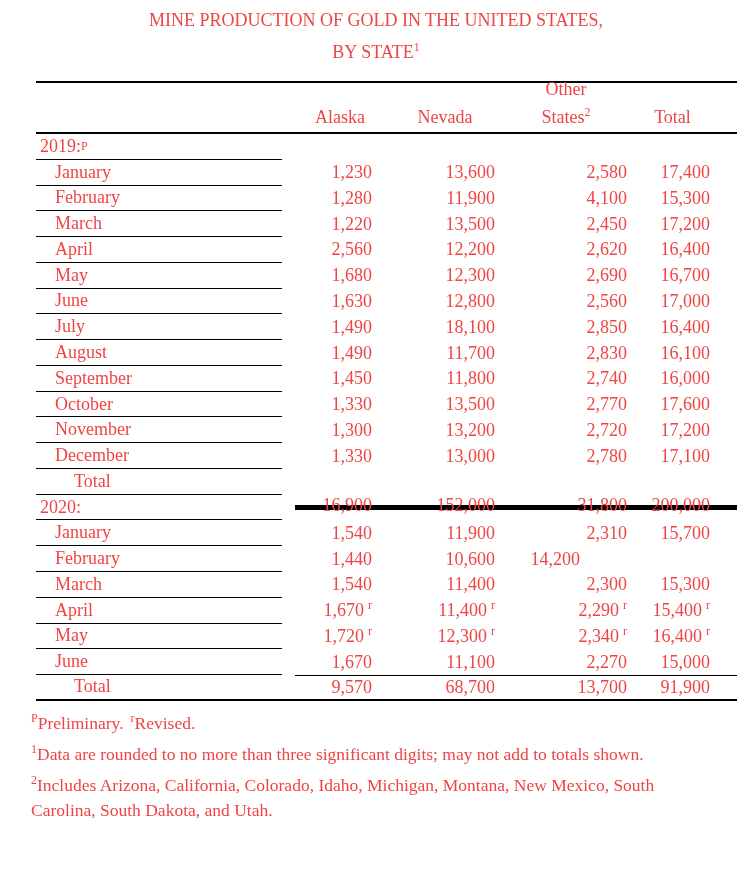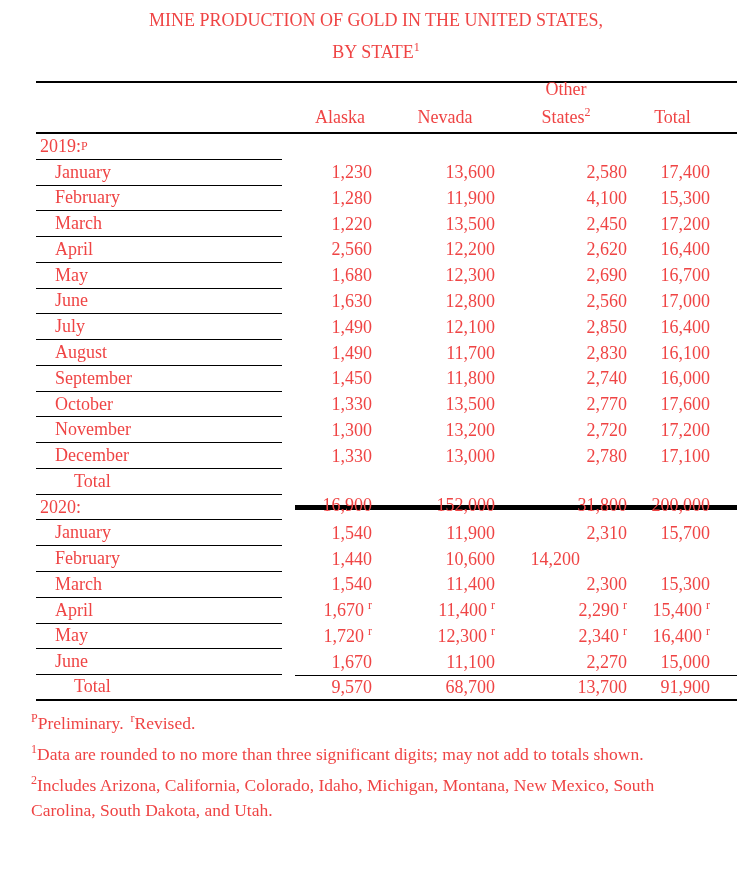--- a/index.html
+++ b/index.html
@@ -207,21 +207,21 @@
           <div class="ncell n3">
             <span class="val">17,000</span>
           </div>
         </div>
         <div class="trow">
           <div class="lcell month">July</div>
           <div class="ncell n0">
             <span class="val">1,490</span>
           </div>
           <div class="ncell n1">
-            <span class="val">12,100</span>
+            <span class="val">18,100</span>
           </div>
           <div class="ncell n2">
             <span class="val">2,850</span>
           </div>
           <div class="ncell n3">
             <span class="val">16,400</span>
           </div>
         </div>
         <div class="trow">
           <div class="lcell month">August</div>

